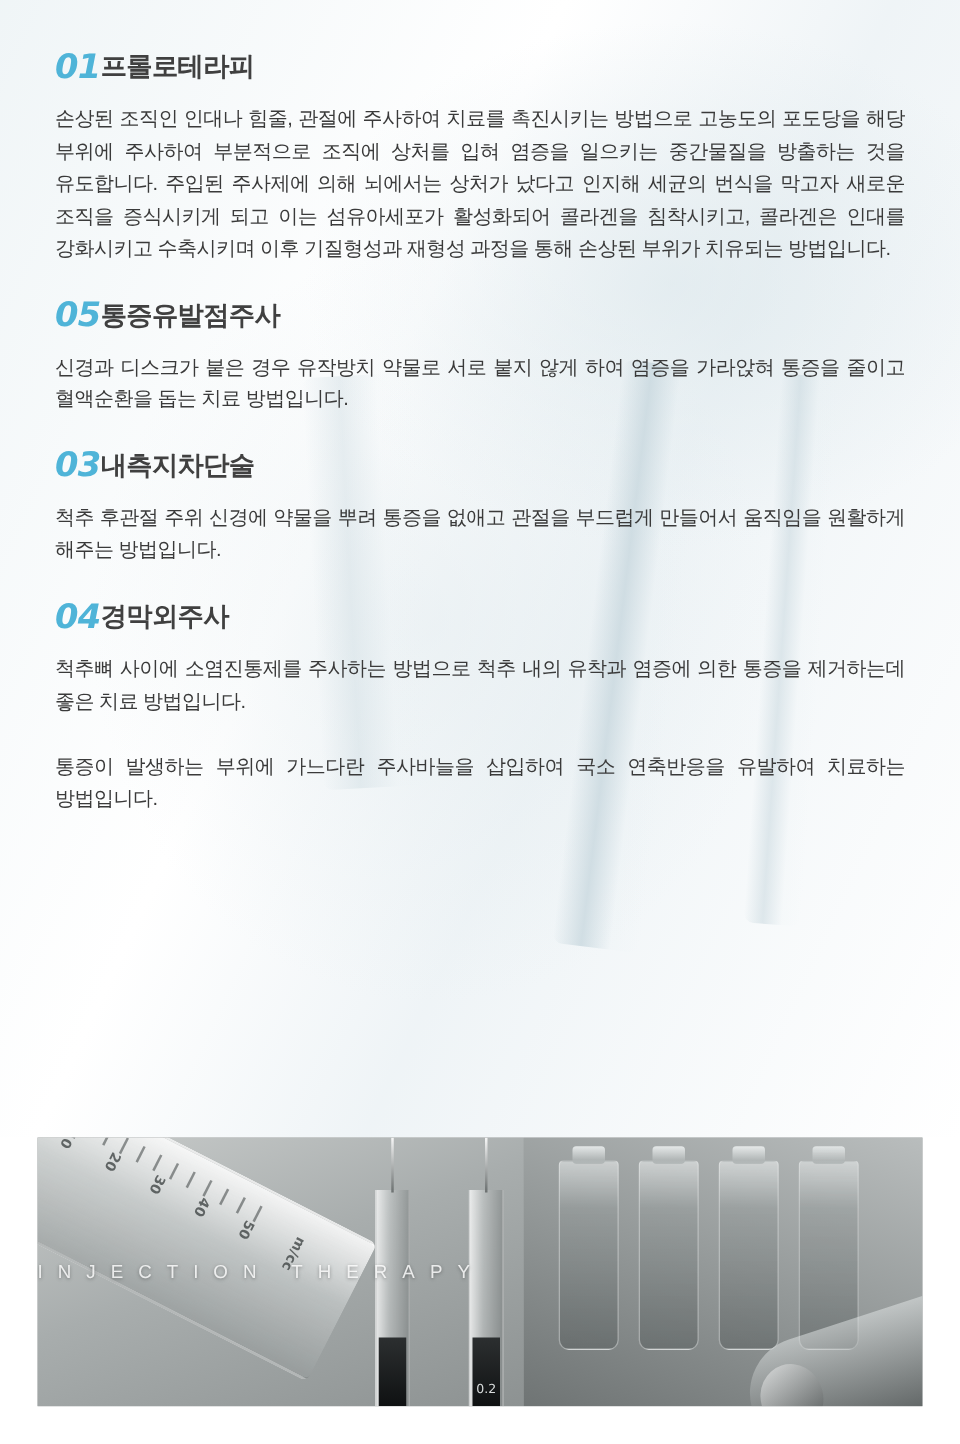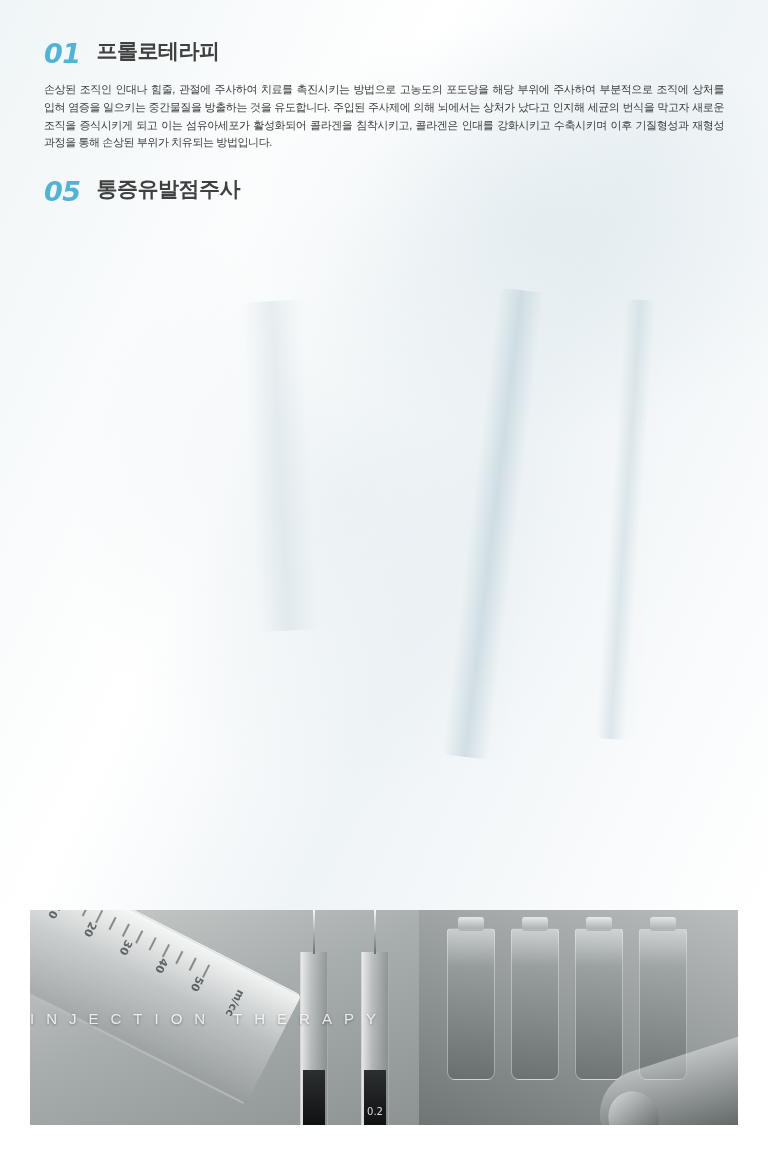--- a/index.html
+++ b/index.html
@@ -38,42 +38,42 @@
   .content {
     position: relative;
     padding: 40px 44px 0 44px;
     box-sizing: border-box;
   }
 
   .section { margin-bottom: 26px; }
 
   .sec-head {
     display: flex;
-    align-items: flex-start;
-    gap: 16px;
+    align-items: center;
+    gap: 0;
     margin-bottom: 14px;
   }
   .sec-num {
     font-family: "DejaVu Sans", sans-serif;
     font-style: italic;
     font-weight: bold;
     font-size: 27px;
     color: #4fb4d8;
     letter-spacing: -0.5px;
     line-height: 1;
   }
   .sec-title {
     font-size: 21px;
     font-weight: bold;
     color: #404040;
     line-height: 1;
     letter-spacing: -0.5px;
   }
   .sec-body {
-    font-size: 11px;
+    font-size: 16px;
     line-height: 1.62;
     color: #3a3a3a;
     text-align: justify;
     letter-spacing: -0.4px;
     word-break: keep-all;
   }
 
   
   .photo-band {
     position: absolute;
@@ -159,21 +159,21 @@
   .syringe .lbl {
     position: absolute;
     left: 50%;
     transform: translateX(-50%);
     bottom: 8px;
     font-family: "DejaVu Sans", sans-serif;
     font-size: 10px;
     color: #d8dcdc;
   }
   .s1 { left: 270px; }
-  .s2 { left: 331px; text-align: right; }
+  .s2 { left: 345px; text-align: right; }
 
   .vial {
     position: absolute;
     top: 18px;
     width: 46px;
     height: 150px;
     border-radius: 4px 4px 8px 8px;
     background: linear-gradient(180deg, rgba(240,243,243,.55), rgba(150,156,156,.5) 25%, rgba(90,96,96,.55));
     border: 1px solid rgba(235,238,238,.45);
   }
@@ -241,25 +241,41 @@
       <span class="sec-title">프롤로테라피</span>
     </div>
     <p class="sec-body">손상된 조직인 인대나 힘줄, 관절에 주사하여 치료를 촉진시키는 방법으로 고농도의 포도당을 해당 부위에 주사하여 부분적으로 조직에 상처를 입혀 염증을 일으키는 중간물질을 방출하는 것을 유도합니다. 주입된 주사제에 의해 뇌에서는 상처가 났다고 인지해 세균의 번식을 막고자 새로운 조직을 증식시키게 되고 이는 섬유아세포가 활성화되어 콜라겐을 침착시키고, 콜라겐은 인대를 강화시키고 수축시키며 이후 기질형성과 재형성 과정을 통해 손상된 부위가 치유되는 방법입니다.</p>
   </div>
 
   <div class="section">
     <div class="sec-head">
       <span class="sec-num">05</span>
       <span class="sec-title">통증유발점주사</span>
     </div>
-  </div>
-
-
-
-  <div class="section">
+    <p class="sec-body">신경과 디스크가 붙은 경우 유작방치 약물로 서로 붙지 않게 하여 염증을 가라앉혀 통증을 줄이고 혈액순환을 돕는 치료 방법입니다.</p>
+  </div>
+
+  <div class="section">
+    <div class="sec-head">
+      <span class="sec-num">03</span>
+      <span class="sec-title">내측지차단술</span>
+    </div>
+    <p class="sec-body">척추 후관절 주위 신경에 약물을 뿌려 통증을 없애고 관절을 부드럽게 만들어서 움직임을 원활하게 해주는 방법입니다.</p>
+  </div>
+
+  <div class="section">
+    <div class="sec-head">
+      <span class="sec-num">04</span>
+      <span class="sec-title">경막외주사</span>
+    </div>
+    <p class="sec-body">척추뼈 사이에 소염진통제를 주사하는 방법으로 척추 내의 유착과 염증에 의한 통증을 제거하는데 좋은 치료 방법입니다.</p>
+  </div>
+
+  <div class="section">
+    <p class="sec-body">통증이 발생하는 부위에 가느다란 주사바늘을 삽입하여 국소 연축반응을 유발하여 치료하는 방법입니다.</p>
   </div>
 
 </div>
 
 <div class="photo-band">
 
   <div class="panel panel-left">
     <div class="barrel"></div>
     <div class="tick">
       <i style="left:60px"></i>

